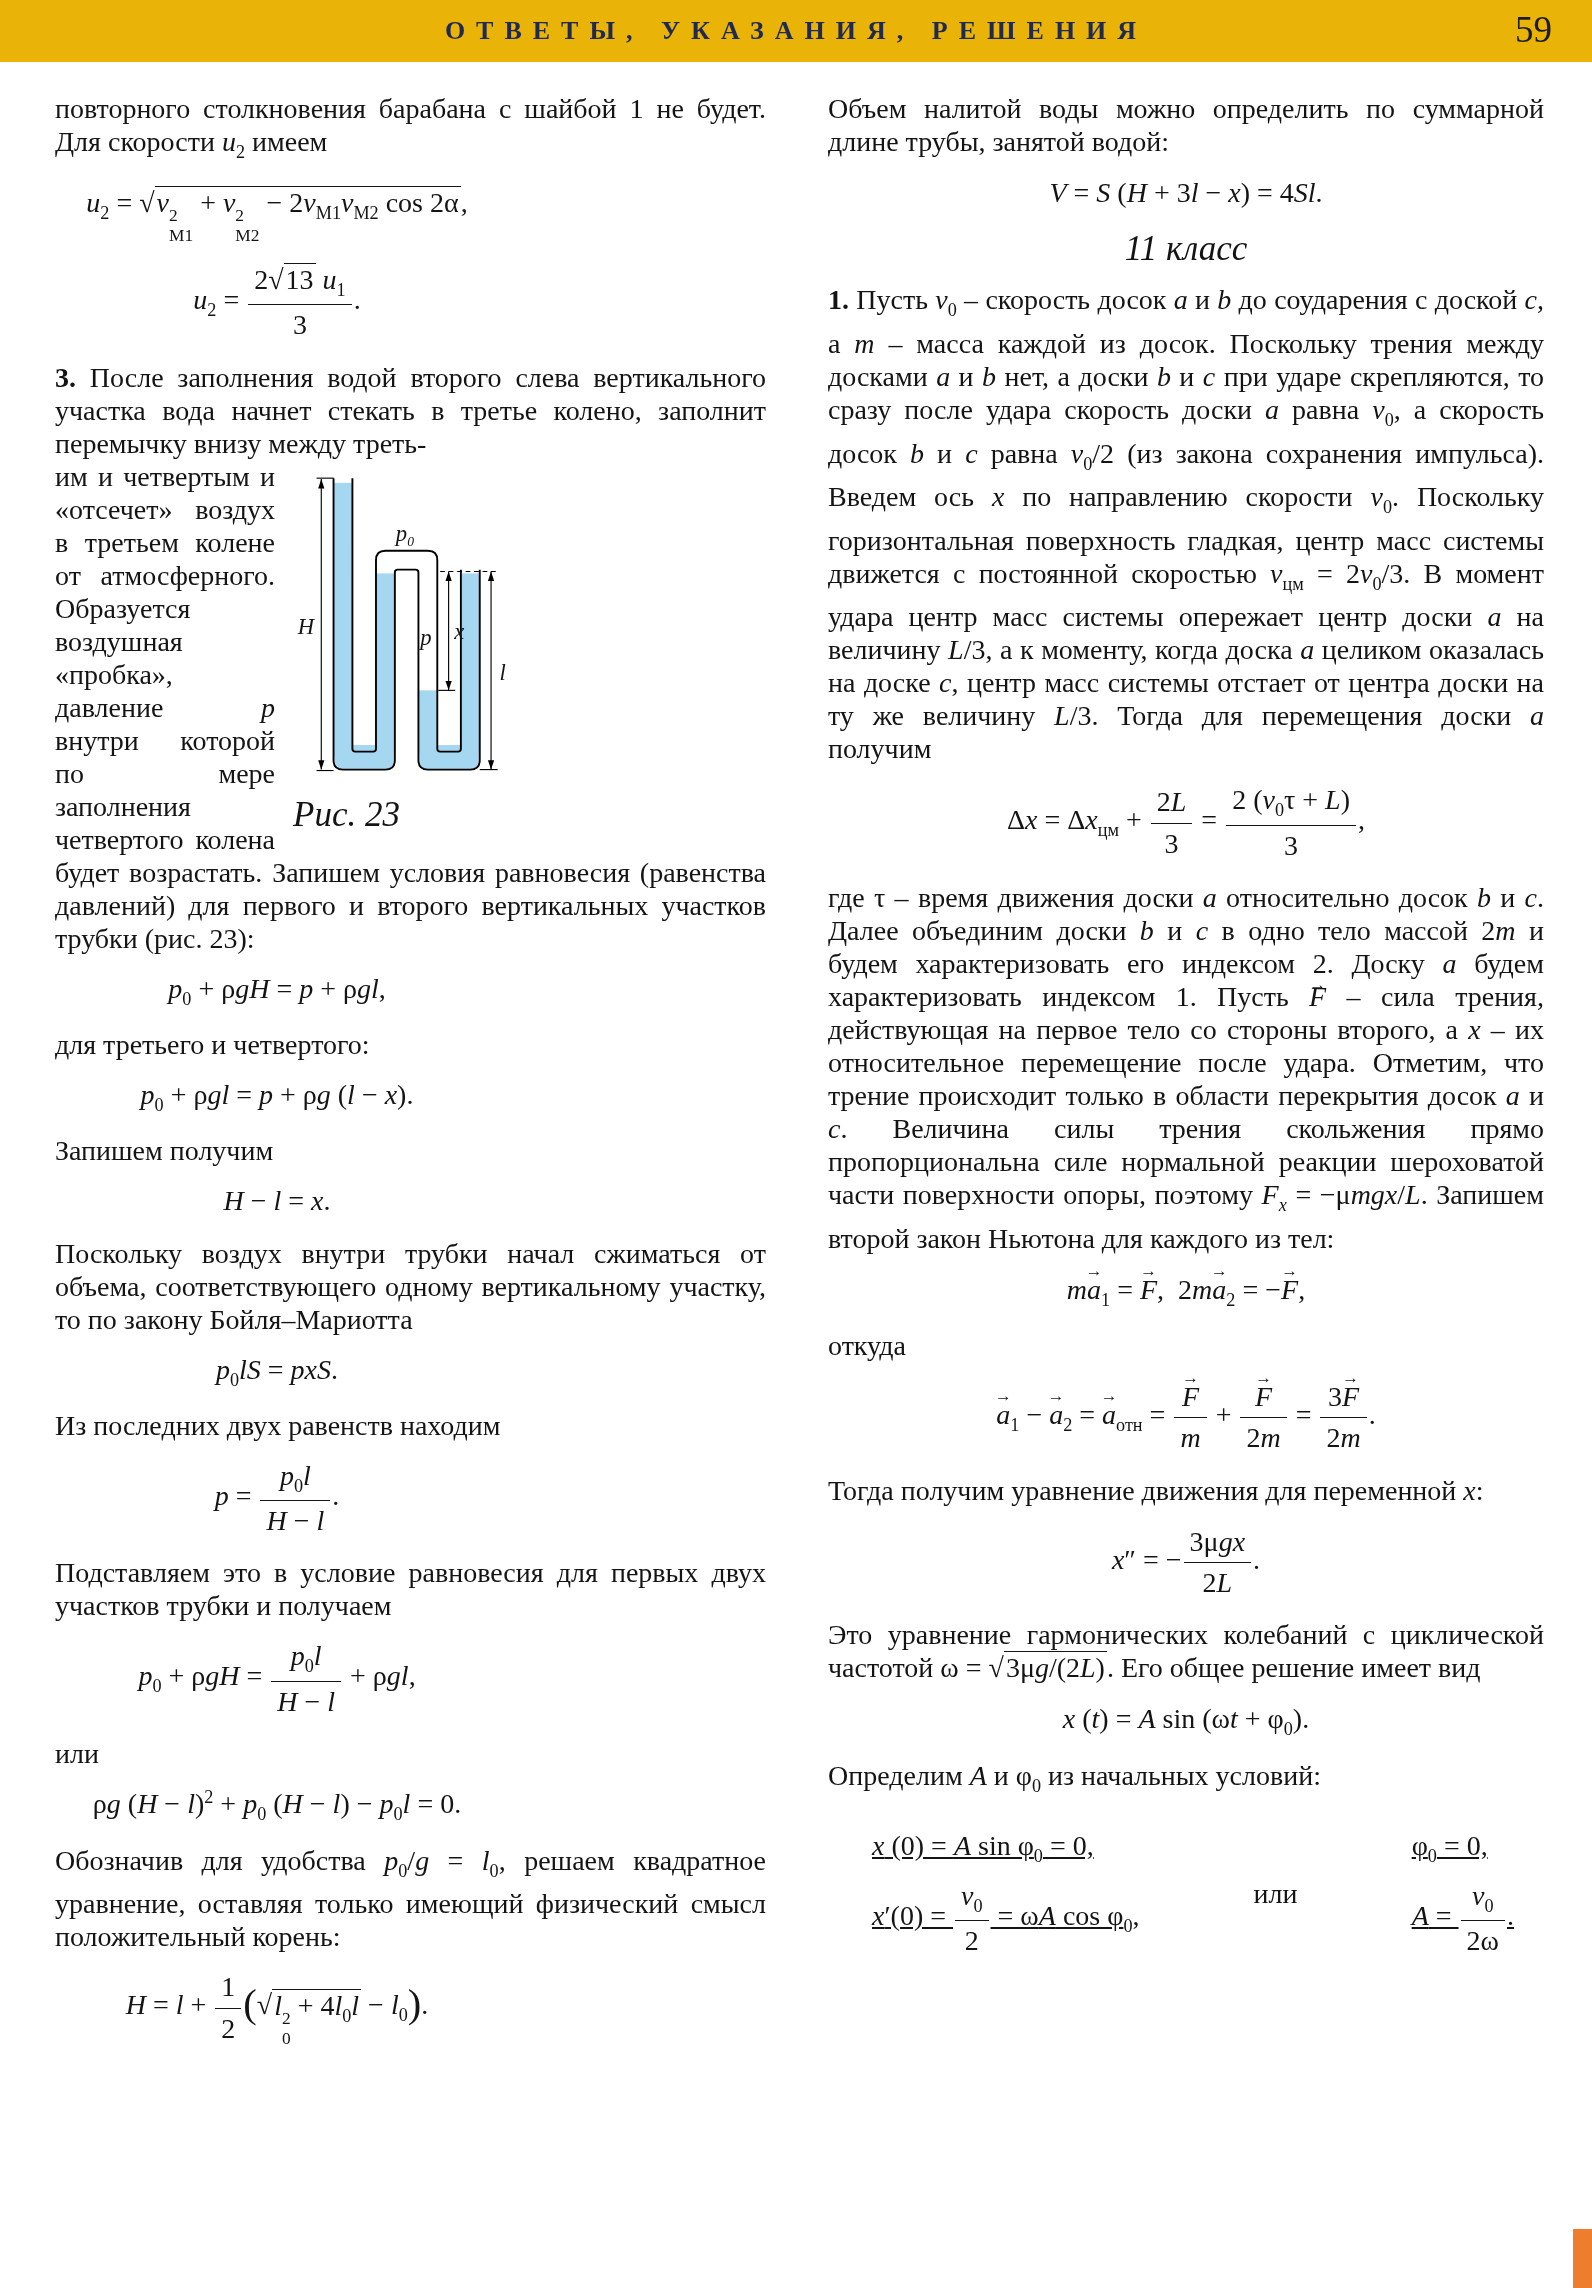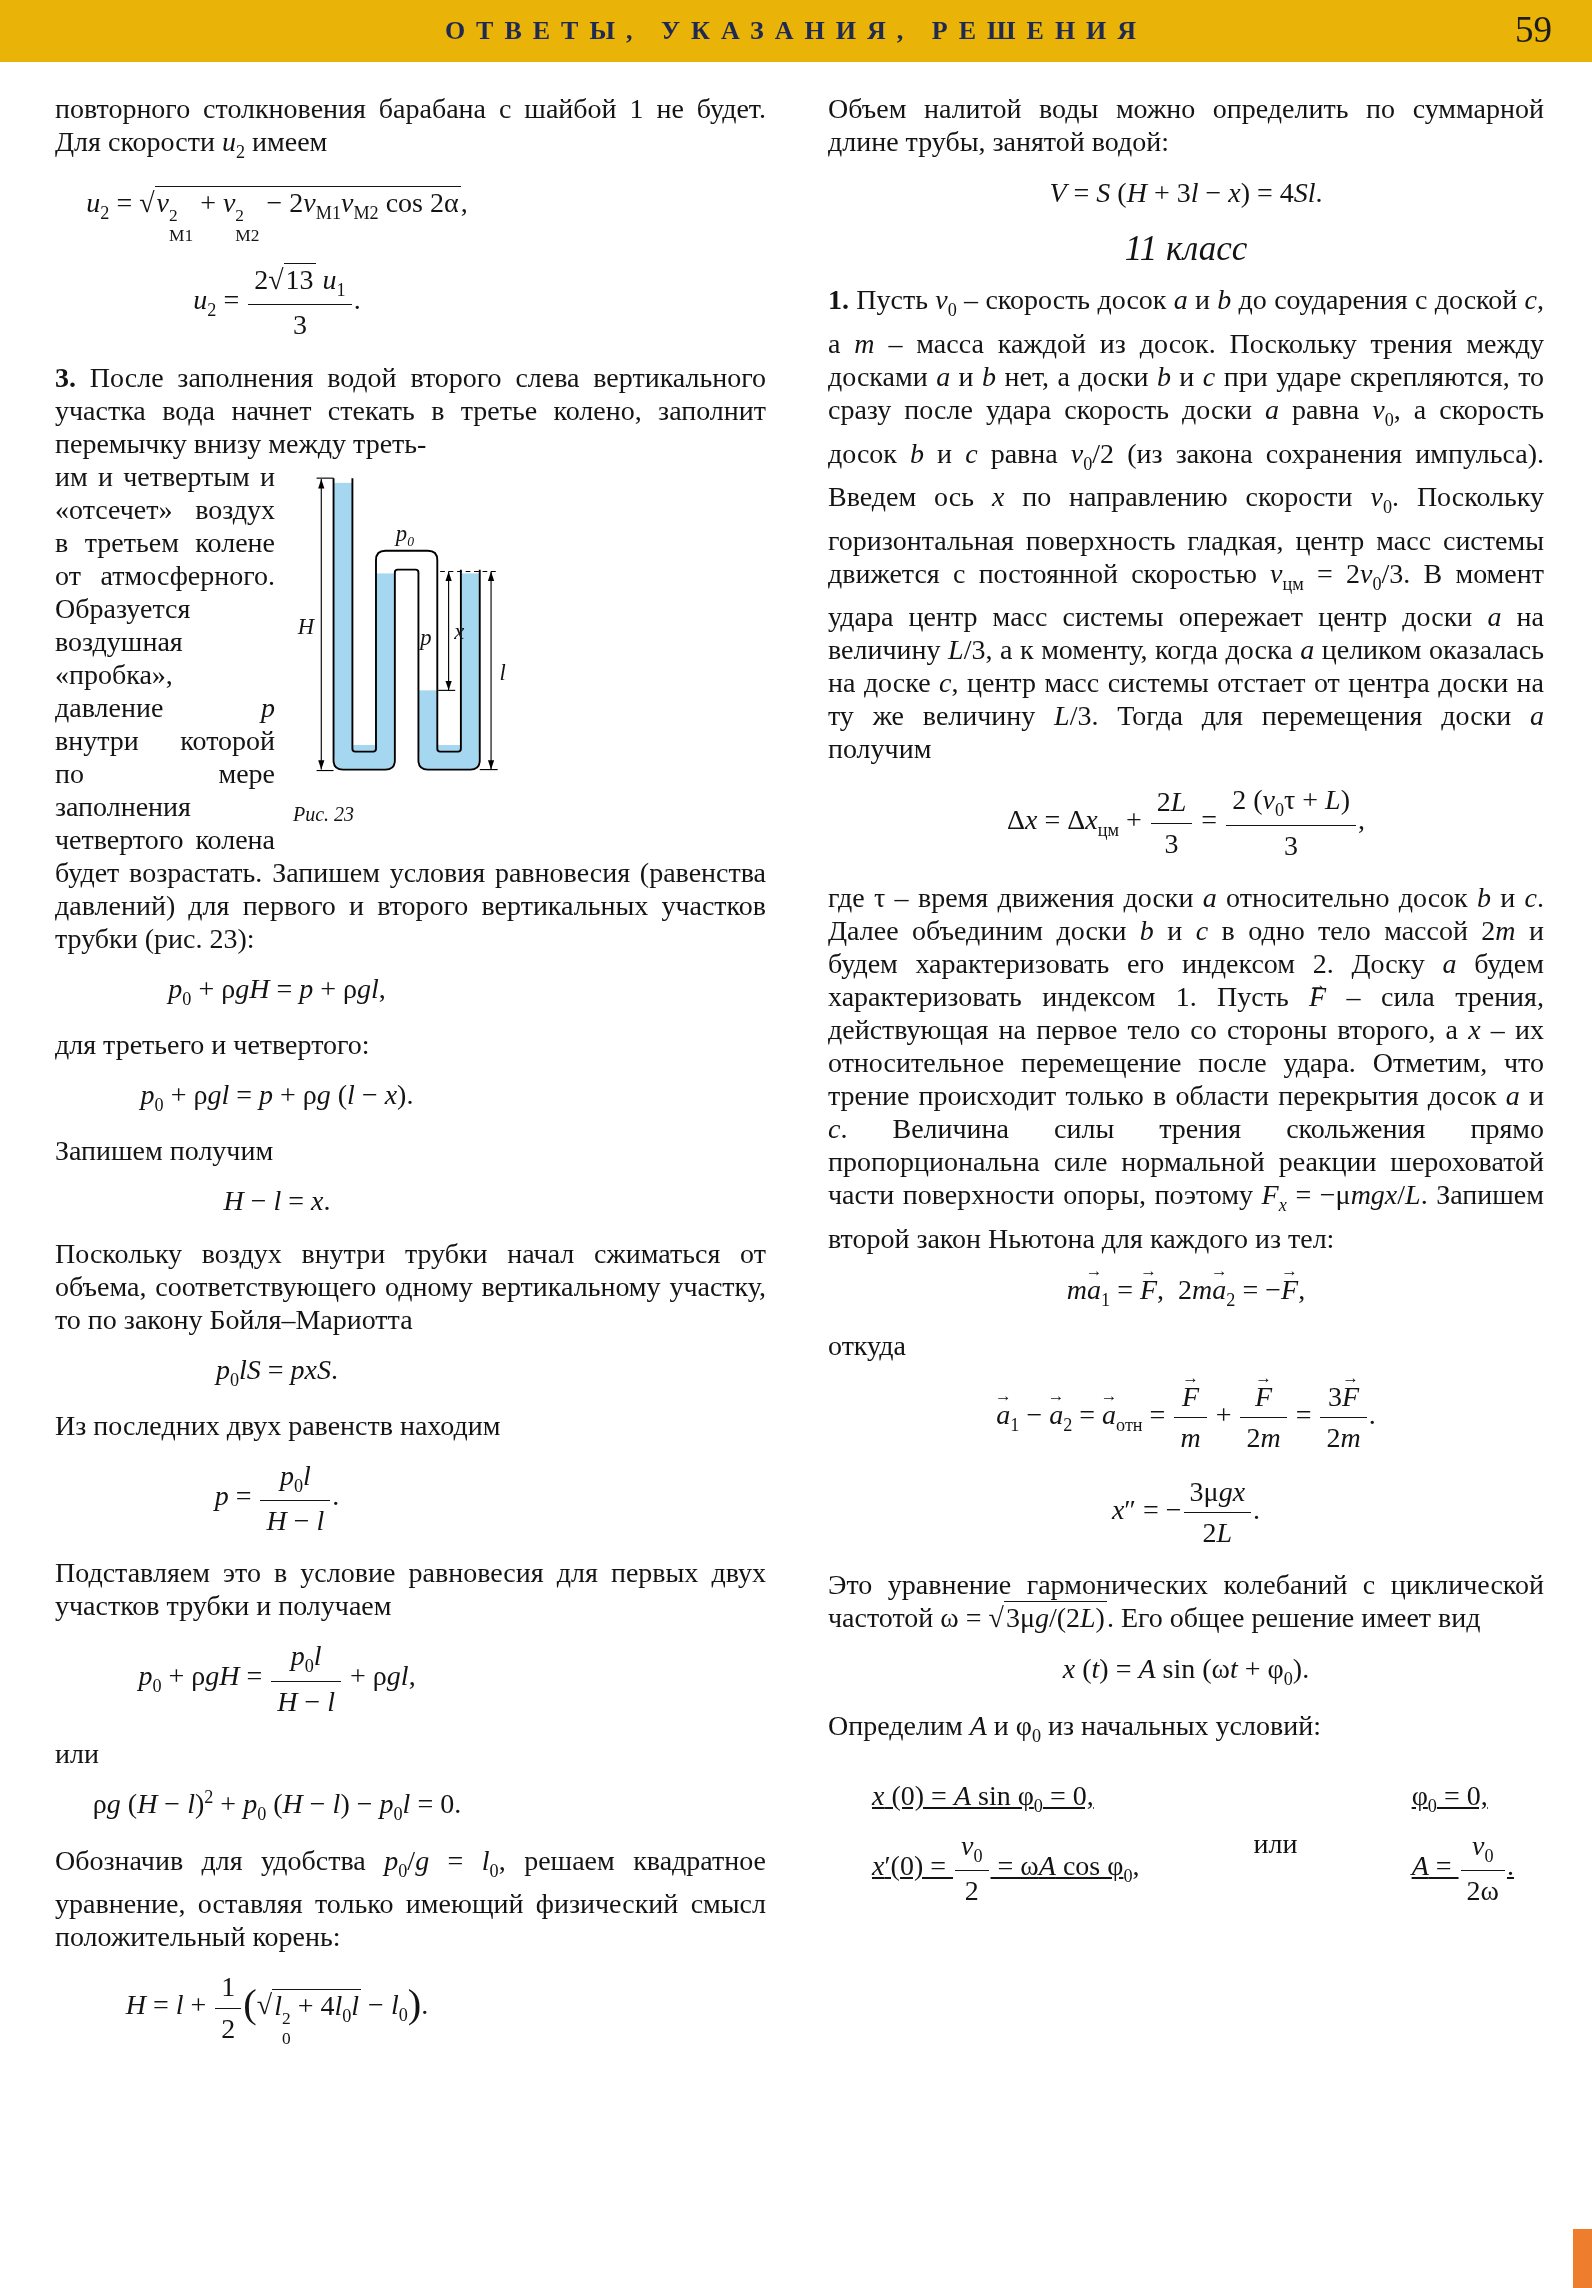--- a/index.html
+++ b/index.html
@@ -37,21 +37,21 @@
   sub,sup{font-size:0.65em;}
   .big{font-size:145%;vertical-align:-5%;}
   .vec{display:inline-block;position:relative;}
   .vec::before{content:"→";position:absolute;left:50%;top:-0.72em;
     transform:translateX(-50%);font-size:0.6em;font-style:normal;}
 
   
   .wrap{text-align:justify;line-height:33px;}
   .fig{float:right;width:236px;margin:4px 239px 10px 16px;}
   .fig svg{display:block;}
-  .figcap{font-style:italic;font-size:20px;margin-top:2px;padding-left:2px;}
+  .figcap{font-style:italic;font-size:35px;margin-top:2px;padding-left:2px;}
 
   
   .eqgroup{display:flex;justify-content:space-between;align-items:center;
     text-align:left;padding:0 30px 0 44px;}
   .eqgroup .eg-row{margin:9px 0;text-decoration:underline;}
 
   .corner-tab{position:absolute;right:0;bottom:0;width:19px;height:60px;background:#ee7e2e;}
 </style>
 </head>
 <body>
@@ -147,20 +147,21 @@
   <section class="col col-right">
     <p class="p">Объем налитой воды можно определить по суммарной длине трубы, занятой водой:</p>
     <div class="eq"><i>V</i> = <i>S</i> (<i>H</i> + 3<i>l</i> − <i>x</i>) = 4<i>Sl</i>.</div>
     <div class="h11">11 класс</div>
     <p class="p"><b>1.</b> Пусть <i>v</i><sub>0</sub> – скорость досок <i>a</i> и <i>b</i> до соударения с доской <i>c</i>, а <i>m</i> – масса каждой из досок. Поскольку трения между досками <i>a</i> и <i>b</i> нет, а доски <i>b</i> и <i>c</i> при ударе скрепляются, то сразу после удара скорость доски <i>a</i> равна <i>v</i><sub>0</sub>, а скорость досок <i>b</i> и <i>c</i> равна <i>v</i><sub>0</sub>/2 (из закона сохранения импульса). Введем ось <i>x</i> по направлению скорости <i>v</i><sub>0</sub>. Поскольку горизонтальная поверхность гладкая, центр масс системы движется с постоянной скоростью <i>v</i><sub>цм</sub> = 2<i>v</i><sub>0</sub>/3. В момент удара центр масс системы опережает центр доски <i>a</i> на величину <i>L</i>/3, а к моменту, когда доска <i>a</i> целиком оказалась на доске <i>c</i>, центр масс системы отстает от центра доски на ту же величину <i>L</i>/3. Тогда для перемещения доски <i>a</i> получим</p>
     <div class="eq">Δ<i>x</i> = Δ<i>x</i><sub>цм</sub> + <span class="fr"><span class="n">2<i>L</i></span><span class="d">3</span></span> = <span class="fr"><span class="n">2 (<i>v</i><sub>0</sub>τ + <i>L</i>)</span><span class="d">3</span></span>,</div>
     <p class="p">где τ – время движения доски <i>a</i> относительно досок <i>b</i> и <i>c</i>. Далее объединим доски <i>b</i> и <i>c</i> в одно тело массой 2<i>m</i> и будем характеризовать его индексом 2. Доску <i>a</i> будем характеризовать индексом 1. Пусть <span class="vec"><i>F</i></span> – сила трения, действующая на первое тело со стороны второго, а <i>x</i> – их относительное перемещение после удара. Отметим, что трение происходит только в области перекрытия досок <i>a</i> и <i>c</i>. Величина силы трения скольжения прямо пропорциональна силе нормальной реакции шероховатой части поверхности опоры, поэтому <i>F<sub>x</sub></i> = −μ<i>mgx</i>/<i>L</i>. Запишем второй закон Ньютона для каждого из тел:</p>
     <div class="eq"><i>m</i><span class="vec"><i>a</i></span><sub>1</sub> = <span class="vec"><i>F</i></span>,&nbsp;&nbsp;2<i>m</i><span class="vec"><i>a</i></span><sub>2</sub> = −<span class="vec"><i>F</i></span>,</div>
     <p class="p">откуда</p>
     <div class="eq"><span class="vec"><i>a</i></span><sub>1</sub> − <span class="vec"><i>a</i></span><sub>2</sub> = <span class="vec"><i>a</i></span><sub>отн</sub> = <span class="fr"><span class="n"><span class="vec"><i>F</i></span></span><span class="d"><i>m</i></span></span> + <span class="fr"><span class="n"><span class="vec"><i>F</i></span></span><span class="d">2<i>m</i></span></span> = <span class="fr"><span class="n">3<span class="vec"><i>F</i></span></span><span class="d">2<i>m</i></span></span>.</div>
+    <p class="p">Тогда получим уравнение движения для переменной <i>x</i>:</p>
     <div class="eq"><i>x</i>″ = −<span class="fr"><span class="n">3μ<i>gx</i></span><span class="d">2<i>L</i></span></span>.</div>
     <p class="p">Это уравнение гармонических колебаний с циклической частотой ω = <span class="sq"><span class="rx">√</span><span class="rad">3μ<i>g</i>/(2<i>L</i>)</span></span>. Его общее решение имеет вид</p>
     <div class="eq"><i>x</i> (<i>t</i>) = <i>A</i> sin (ω<i>t</i> + φ<sub>0</sub>).</div>
     <p class="p">Определим <i>A</i> и φ<sub>0</sub> из начальных условий:</p>
 
     <div class="eq eqgroup">
       <div>
         <div class="eg-row"><i>x</i> (0) = <i>A</i> sin φ<sub>0</sub> = 0,</div>
         <div class="eg-row"><i>x</i>′(0) = <span class="fr"><span class="n"><i>v</i><sub>0</sub></span><span class="d">2</span></span> = ω<i>A</i> cos φ<sub>0</sub>,</div>
       </div>

